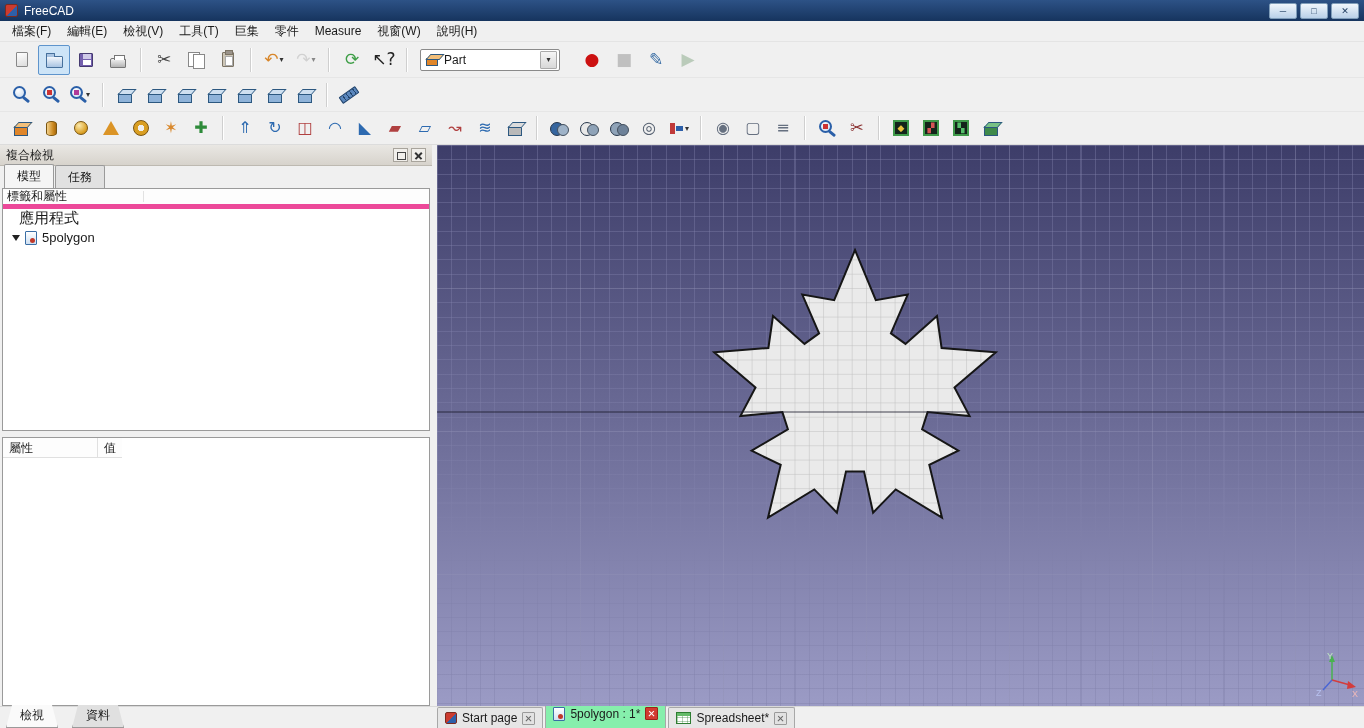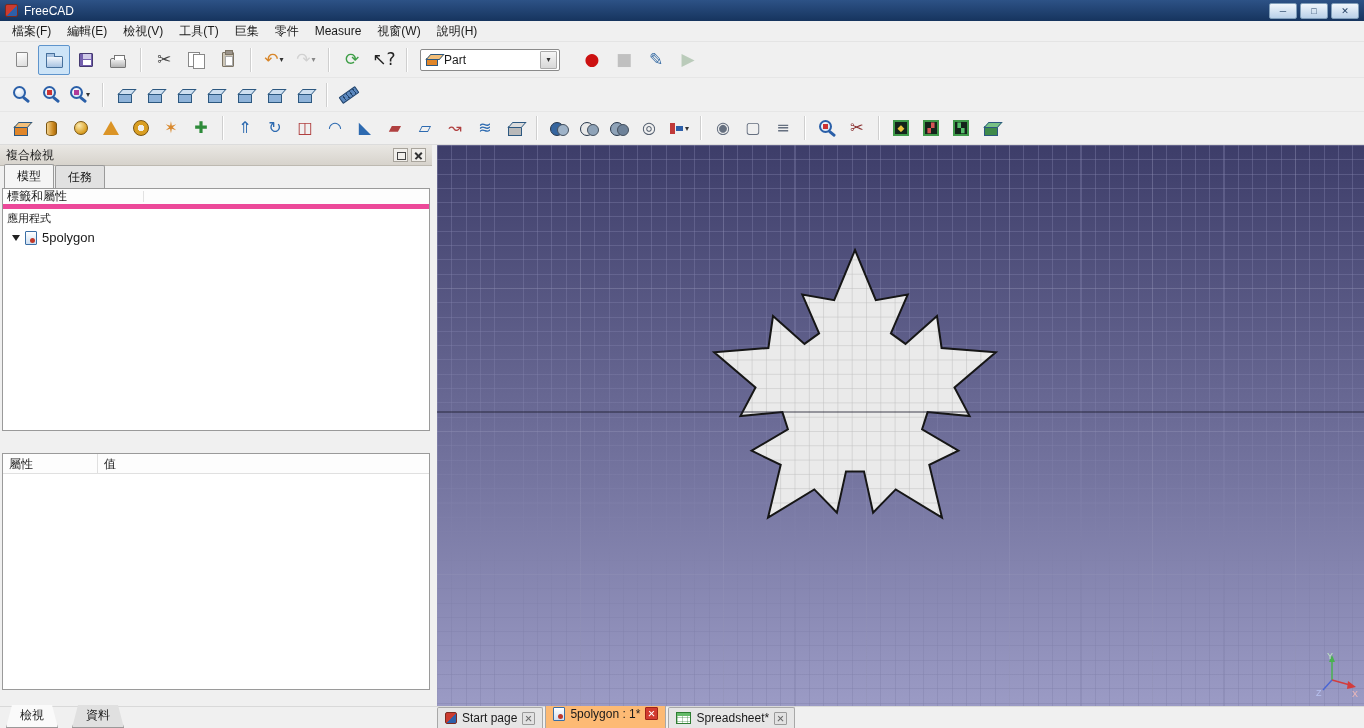--- a/index.html
+++ b/index.html
@@ -89,29 +89,29 @@
   .dhbtn-float::before{content:"";position:absolute;left:3px;top:3px;width:7px;height:6px;border:1px solid #444}
   .dhbtn-close::before,.dhbtn-close::after{content:"";position:absolute;left:2px;top:6px;width:9px;height:1.6px;background:#333}
   .dhbtn-close::before{transform:rotate(45deg)}
   .dhbtn-close::after{transform:rotate(-45deg)}
   .docktabs{height:22px;display:flex;align-items:flex-end;padding-left:4px;gap:1px}
   .dtab{padding:3px 12px 2px;border:1px solid #9a9a9a;border-bottom:none;background:#e1e1e1;font-size:12px;border-radius:2px 2px 0 0}
   .dtab.active{background:#f5f5f5;padding-bottom:3px}
   .treebox{height:243px;margin:0 2px;border:1px solid #9a9a9a;background:#fff;display:flex;flex-direction:column;overflow:hidden}
   .treehdr{height:20px;border-bottom:5px solid #ec4899;display:flex;align-items:center;padding-left:4px;position:relative;background:#fdfdfd}
   .treehdr::after{content:"";position:absolute;left:140px;top:2px;bottom:2px;border-left:1px solid #e2e2e2}
-  .trow-app{height:19px;display:flex;align-items:center;padding-left:4px;font-size:11px}
+  .trow-app{height:19px;display:flex;align-items:center;padding-left:16px;font-size:15px}
   .titem{display:flex;align-items:center;gap:5px;height:19px;padding-left:8px;font-size:13px}
   .titem.lvl2{padding-left:46px}
   .titem.lvl2.hasexp{padding-left:32px}
   .exp{width:9px;height:9px;position:relative;flex:none}
   .exp::before{content:"";position:absolute;left:1px;top:2px;border-left:4px solid transparent;border-right:4px solid transparent;border-top:6px solid #222}
   .exp.collapsed::before{left:2px;top:0;border-top:4px solid transparent;border-bottom:4px solid transparent;border-left:6px solid #222;border-right:none}
   .hsplit{height:6px;background:#f0f0f0}
-  .propbox{flex:1;margin:16px 2px;border:1px solid #9a9a9a;background:#fff;display:flex;flex-direction:column;overflow:hidden}
+  .propbox{flex:1;margin:0 2px;border:1px solid #9a9a9a;background:#fff;display:flex;flex-direction:row;overflow:hidden}
   .prophdr{height:20px;display:flex;border-bottom:1px solid #e0e0e0}
   .pcell{padding:2px 6px;border-right:1px solid #e0e0e0;background:#fdfdfd}
   .pcell.c1{width:95px;flex:none}
   .pcell.c2{flex:1;border-right:none}
   .propbody{flex:1;background:#fff}
   .vsplit{width:5px;background:#f0f0f0;flex:none}
 
   
   .viewport{flex:1;position:relative;overflow:hidden;background-color:#3d3d69;
     background-image:
@@ -124,21 +124,21 @@
   .axes{position:absolute;right:4px;bottom:8px}
   .axes text{font-family:"Liberation Sans",sans-serif;font-size:9px}
 
   
   .bottomstrip{height:22px;display:flex;background:#f0f0f0;border-top:1px solid #d9d9d9;flex:none;align-items:flex-end}
   .strip-left{width:437px;display:flex;align-items:flex-end;padding-left:6px;gap:14px;flex:none}
   .btab{padding:2px 13px 3px;border:1px solid #9a9a9a;border-top:none;background:#e0e0e0;font-size:12px;clip-path:polygon(6px 0,calc(100% - 6px) 0,100% 100%,0 100%)}
   .btab.active{background:#fafafa}
   .strip-right{flex:1;display:flex;align-items:flex-end;gap:2px}
   .mtab{height:21px;display:flex;align-items:center;gap:5px;padding:0 7px;border:1px solid #a8a8a8;border-bottom:none;background:#e6e6e6;border-radius:2px 2px 0 0}
-  .mtab.active{background:#fdba74;height:30px}
+  .mtab.active{background:#86efac;height:30px}
   .tclose{width:13px;height:13px;border:1px solid #9a9a9a;background:#e2e2e2;position:relative;border-radius:1px}
   .tclose::before,.tclose::after{content:"";position:absolute;left:2px;top:5px;width:7px;height:1.4px;background:#666}
   .tclose::before{transform:rotate(45deg)}
   .tclose::after{transform:rotate(-45deg)}
   .tclose.red{background:#d23b2f;border-color:#9c2318}
   .tclose.red::before,.tclose.red::after{background:#fff}
 
   
   .statusbar{height:30px;display:flex;align-items:center;background:#f0f0f0;border-top:1px solid #cfcfcf;padding:0 10px;flex:none;position:relative}
   .spacer{flex:1}

